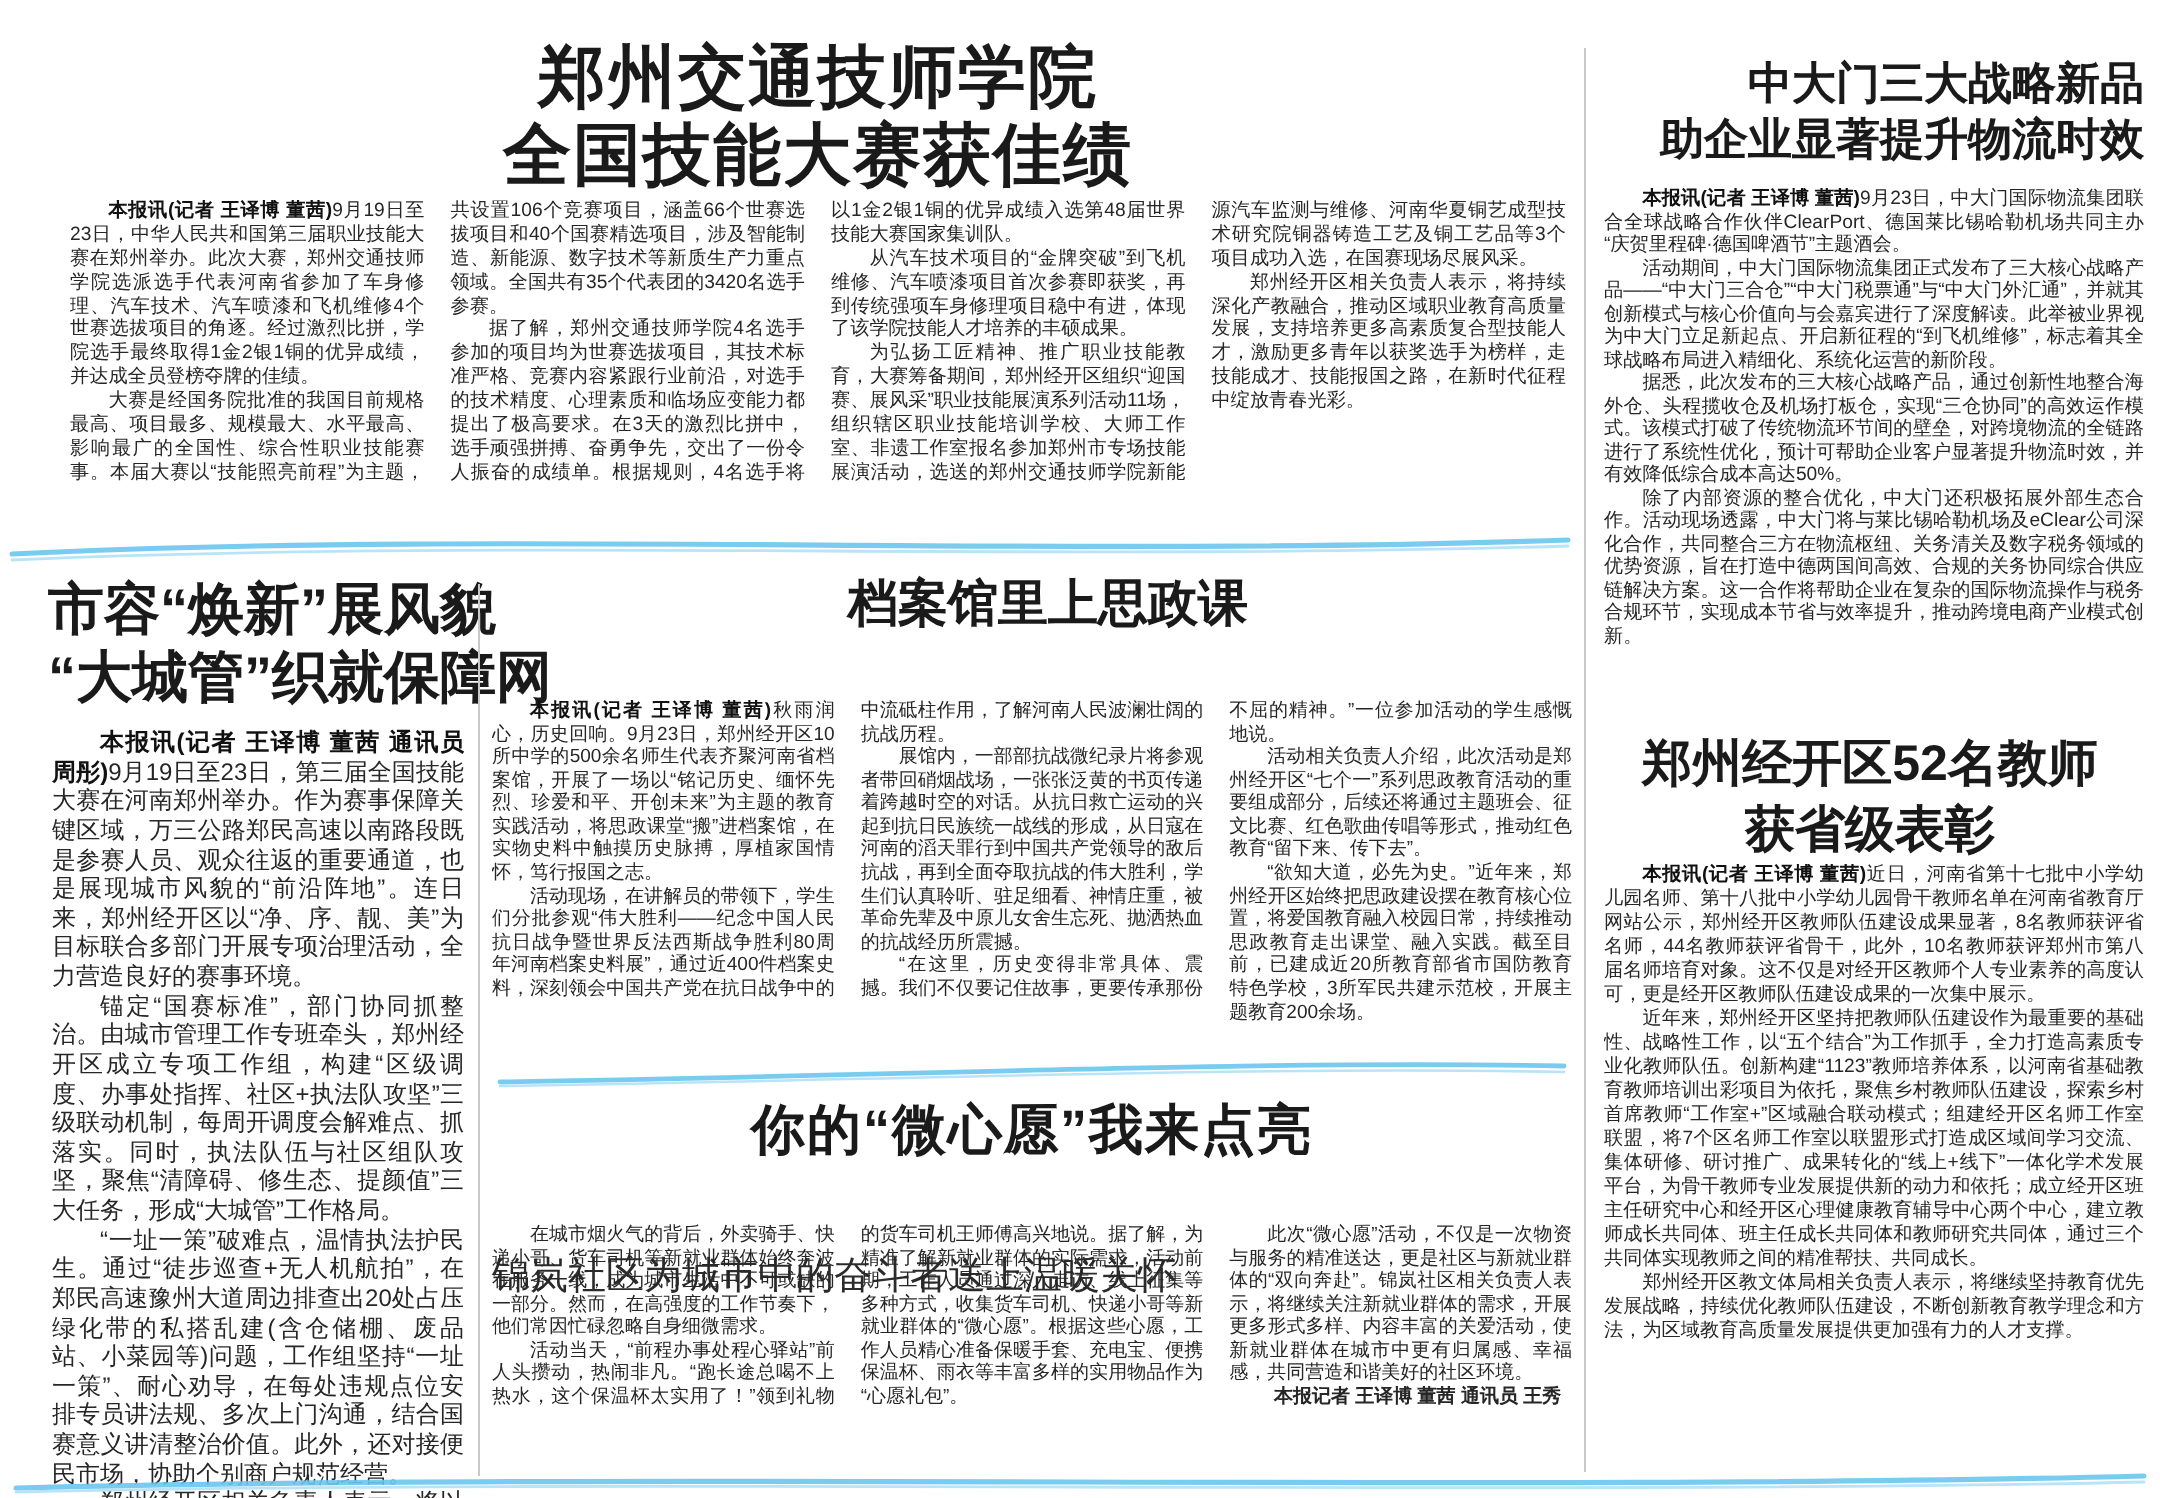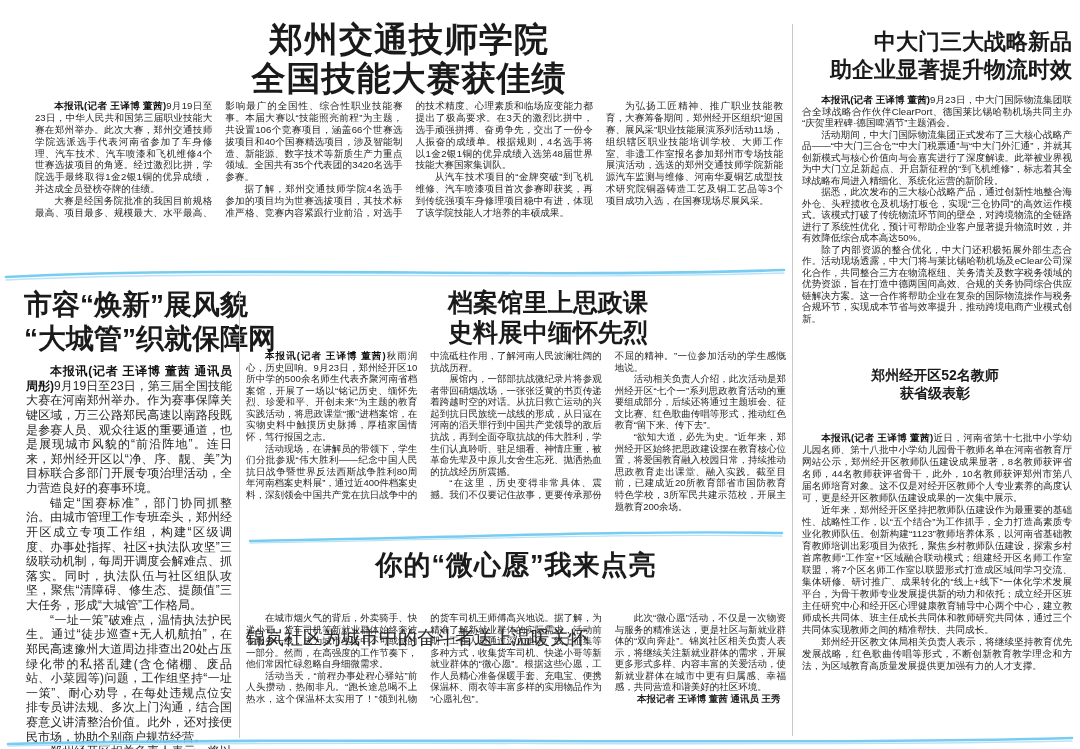--- a/index.html
+++ b/index.html
@@ -5,23 +5,23 @@
   html,body{margin:0;padding:0;background:#ffffff;}
   .page{
     position:relative;width:1080px;height:749px;background:#ffffff;overflow:hidden;
     font-family:"Liberation Sans","DejaVu Sans",sans-serif;color:#262626;
   }
   .abs{position:absolute;}
   .hl{font-weight:700;color:#1a1a1a;text-align:center;}
   .hl div{white-space:nowrap;}
   .hl-main{left:35px;top:20px;width:748px;font-size:34px;line-height:1.14;letter-spacing:1px;}
   .hl-side{left:24px;top:288px;width:210px;font-size:28px;line-height:1.22;}
-  .hl-center{left:398px;top:287px;width:300px;font-size:25px;line-height:1.2;}
+  .hl-center{left:374px;top:287px;width:300px;font-size:25px;line-height:1.2;}
   .hl-right1{left:798px;top:28px;width:274px;font-size:22px;line-height:1.28;text-align:right;}
-  .hl-right2{left:798px;top:366px;width:274px;font-size:14px;line-height:1.3;}
+  .hl-right2{left:798px;top:366px;width:274px;font-size:25px;line-height:1.3;}
   .hl-bottom{left:300px;top:547px;width:432px;font-size:27px;letter-spacing:1px;}
   .subtitle{left:246px;top:587px;width:540px;font-size:19px;color:#2b2b2b;margin-top:38px;}
   .body{text-align:justify;overflow:hidden;}
   .body p{margin:0;text-indent:2em;}
   .byline{color:#111;}
   .cols4{left:35px;top:100px;width:748px;height:166px;column-count:4;column-gap:13px;font-size:9.6px;line-height:1.24;}
   .side-body{left:26px;top:364px;width:206px;height:390px;font-size:12px;line-height:1.22;}
   .center-body{left:246px;top:350px;width:540px;height:180px;column-count:3;column-gap:13px;font-size:9.5px;line-height:1.22;}
   .bottom-body{left:246px;top:612px;width:540px;height:132px;column-count:3;column-gap:13px;font-size:9.5px;line-height:1.22;}
   .right1-body{left:802px;top:94px;width:270px;height:264px;font-size:9.6px;line-height:1.2;}
@@ -38,20 +38,21 @@
   <div class="abs hl hl-main">
     <div>郑州交通技师学院</div>
     <div>全国技能大赛获佳绩</div>
   </div>
   <div class="abs body cols4">
     <p><b class="byline">本报讯(记者 王译博 董茜)</b><span>9月19日至23日，中华人民共和国第三届职业技能大赛在郑州举办。此次大赛，郑州交通技师学院选派选手代表河南省参加了车身修理、汽车技术、汽车喷漆和飞机维修4个世赛选拔项目的角逐。经过激烈比拼，学院选手最终取得1金2银1铜的优异成绩，并达成全员登榜夺牌的佳绩。</span></p>
     <p>大赛是经国务院批准的我国目前规格最高、项目最多、规模最大、水平最高、影响最广的全国性、综合性职业技能赛事。本届大赛以“技能照亮前程”为主题，共设置106个竞赛项目，涵盖66个世赛选拔项目和40个国赛精选项目，涉及智能制造、新能源、数字技术等新质生产力重点领域。全国共有35个代表团的3420名选手参赛。</p>
     <p>据了解，郑州交通技师学院4名选手参加的项目均为世赛选拔项目，其技术标准严格、竞赛内容紧跟行业前沿，对选手的技术精度、心理素质和临场应变能力都提出了极高要求。在3天的激烈比拼中，选手顽强拼搏、奋勇争先，交出了一份令人振奋的成绩单。根据规则，4名选手将以1金2银1铜的优异成绩入选第48届世界技能大赛国家集训队。</p>
     <p>从汽车技术项目的“金牌突破”到飞机维修、汽车喷漆项目首次参赛即获奖，再到传统强项车身修理项目稳中有进，体现了该学院技能人才培养的丰硕成果。</p>
     <p>为弘扬工匠精神、推广职业技能教育，大赛筹备期间，郑州经开区组织“迎国赛、展风采”职业技能展演系列活动11场，组织辖区职业技能培训学校、大师工作室、非遗工作室报名参加郑州市专场技能展演活动，选送的郑州交通技师学院新能源汽车监测与维修、河南华夏铜艺成型技术研究院铜器铸造工艺及铜工艺品等3个项目成功入选，在国赛现场尽展风采。</p>
+    <p>郑州经开区相关负责人表示，将持续深化产教融合，推动区域职业教育高质量发展，支持培养更多高素质复合型技能人才，激励更多青年以获奖选手为榜样，走技能成才、技能报国之路，在新时代征程中绽放青春光彩。</p>
   </div>
 
   <svg class="swoosh" style="left:0;top:261px" width="790" height="22">
     <path d="M6,16 C250,4 520,18 784,9" stroke="#6ac7ee" stroke-width="2.6" fill="none" stroke-linecap="round" opacity="0.9"></path>
     <path d="M6,19 C250,8 520,20 784,12" stroke="#b9e4f7" stroke-width="1.4" fill="none" stroke-linecap="round"></path>
   </svg>
 
   <div class="abs hl hl-side">
     <div>市容“焕新”展风貌</div>
     <div>“大城管”织就保障网</div>
@@ -60,21 +61,20 @@
     <p><b class="byline">本报讯(记者 王译博 董茜 通讯员 周彤)</b><span>9月19日至23日，第三届全国技能大赛在河南郑州举办。作为赛事保障关键区域，万三公路郑民高速以南路段既是参赛人员、观众往返的重要通道，也是展现城市风貌的“前沿阵地”。连日来，郑州经开区以“净、序、靓、美”为目标联合多部门开展专项治理活动，全力营造良好的赛事环境。</span></p>
     <p>锚定“国赛标准”，部门协同抓整治。由城市管理工作专班牵头，郑州经开区成立专项工作组，构建“区级调度、办事处指挥、社区+执法队攻坚”三级联动机制，每周开调度会解难点、抓落实。同时，执法队伍与社区组队攻坚，聚焦“清障碍、修生态、提颜值”三大任务，形成“大城管”工作格局。</p>
     <p>“一址一策”破难点，温情执法护民生。通过“徒步巡查+无人机航拍”，在郑民高速豫州大道周边排查出20处占压绿化带的私搭乱建(含仓储棚、废品站、小菜园等)问题，工作组坚持“一址一策”、耐心劝导，在每处违规点位安排专员讲法规、多次上门沟通，结合国赛意义讲清整治价值。此外，还对接便民市场，协助个别商户规范经营。</p>
     <p>郑州经开区相关负责人表示，将以此次整治为基础，进一步健全市容环境长效管理机制，持续深化“大城管”协同机制，让“国赛标准”成为“日常标配”，为辖区群众打造更加整洁、优美、有序的宜居家园。</p>
   </div>
 
   <div class="abs vrule" style="left:239px;top:292px;height:446px"></div>
 
   <div class="abs hl hl-center">
     <div>档案馆里上思政课</div>
-    <div>史料展中缅怀先烈</div>
   </div>
   <div class="abs body center-body">
     <p><b class="byline">本报讯(记者 王译博 董茜)</b><span>秋雨润心，历史回响。9月23日，郑州经开区10所中学的500余名师生代表齐聚河南省档案馆，开展了一场以“铭记历史、缅怀先烈、珍爱和平、开创未来”为主题的教育实践活动，将思政课堂“搬”进档案馆，在实物史料中触摸历史脉搏，厚植家国情怀，笃行报国之志。</span></p>
     <p>活动现场，在讲解员的带领下，学生们分批参观“伟大胜利——纪念中国人民抗日战争暨世界反法西斯战争胜利80周年河南档案史料展”，通过近400件档案史料，深刻领会中国共产党在抗日战争中的中流砥柱作用，了解河南人民波澜壮阔的抗战历程。</p>
     <p>展馆内，一部部抗战微纪录片将参观者带回硝烟战场，一张张泛黄的书页传递着跨越时空的对话。从抗日救亡运动的兴起到抗日民族统一战线的形成，从日寇在河南的滔天罪行到中国共产党领导的敌后抗战，再到全面夺取抗战的伟大胜利，学生们认真聆听、驻足细看、神情庄重，被革命先辈及中原儿女舍生忘死、抛洒热血的抗战经历所震撼。</p>
     <p>“在这里，历史变得非常具体、震撼。我们不仅要记住故事，更要传承那份不屈的精神。”一位参加活动的学生感慨地说。</p>
     <p>活动相关负责人介绍，此次活动是郑州经开区“七个一”系列思政教育活动的重要组成部分，后续还将通过主题班会、征文比赛、红色歌曲传唱等形式，推动红色教育“留下来、传下去”。</p>
     <p>“欲知大道，必先为史。”近年来，郑州经开区始终把思政建设摆在教育核心位置，将爱国教育融入校园日常，持续推动思政教育走出课堂、融入实践。截至目前，已建成近20所教育部省市国防教育特色学校，3所军民共建示范校，开展主题教育200余场。</p>
   </div>
 
@@ -107,21 +107,21 @@
     <p>除了内部资源的整合优化，中大门还积极拓展外部生态合作。活动现场透露，中大门将与莱比锡哈勒机场及eClear公司深化合作，共同整合三方在物流枢纽、关务清关及数字税务领域的优势资源，旨在打造中德两国间高效、合规的关务协同综合供应链解决方案。这一合作将帮助企业在复杂的国际物流操作与税务合规环节，实现成本节省与效率提升，推动跨境电商产业模式创新。</p>
   </div>
 
   <div class="abs hl hl-right2">
     <div>郑州经开区52名教师</div>
     <div>获省级表彰</div>
   </div>
   <div class="abs body right2-body">
     <p><b class="byline">本报讯(记者 王译博 董茜)</b><span>近日，河南省第十七批中小学幼儿园名师、第十八批中小学幼儿园骨干教师名单在河南省教育厅网站公示，郑州经开区教师队伍建设成果显著，8名教师获评省名师，44名教师获评省骨干，此外，10名教师获评郑州市第八届名师培育对象。这不仅是对经开区教师个人专业素养的高度认可，更是经开区教师队伍建设成果的一次集中展示。</span></p>
     <p>近年来，郑州经开区坚持把教师队伍建设作为最重要的基础性、战略性工作，以“五个结合”为工作抓手，全力打造高素质专业化教师队伍。创新构建“1123”教师培养体系，以河南省基础教育教师培训出彩项目为依托，聚焦乡村教师队伍建设，探索乡村首席教师“工作室+”区域融合联动模式；组建经开区名师工作室联盟，将7个区名师工作室以联盟形式打造成区域间学习交流、集体研修、研讨推广、成果转化的“线上+线下”一体化学术发展平台，为骨干教师专业发展提供新的动力和依托；成立经开区班主任研究中心和经开区心理健康教育辅导中心两个中心，建立教师成长共同体、班主任成长共同体和教师研究共同体，通过三个共同体实现教师之间的精准帮扶、共同成长。</p>
-    <p>郑州经开区教文体局相关负责人表示，将继续坚持教育优先发展战略，红色歌曲传唱等形式，不断创新教育教学理念和方法，为区域教育高质量发展提供更加强有力的人才支撑。</p>
+    <p>郑州经开区教文体局相关负责人表示，将继续坚持教育优先发展战略，持续优化教师队伍建设，不断创新教育教学理念和方法，为区域教育高质量发展提供更加强有力的人才支撑。</p>
   </div>
 
   <svg class="swoosh" style="left:0;top:733px" width="1080" height="16">
     <path d="M8,11 C320,3 760,13 1072,5" stroke="#6ac7ee" stroke-width="2.6" fill="none" stroke-linecap="round" opacity="0.9"></path>
     <path d="M8,13 C320,6 760,15 1072,8" stroke="#b9e4f7" stroke-width="1.4" fill="none" stroke-linecap="round"></path>
   </svg>
 
 </div>
 
 </body></html>

